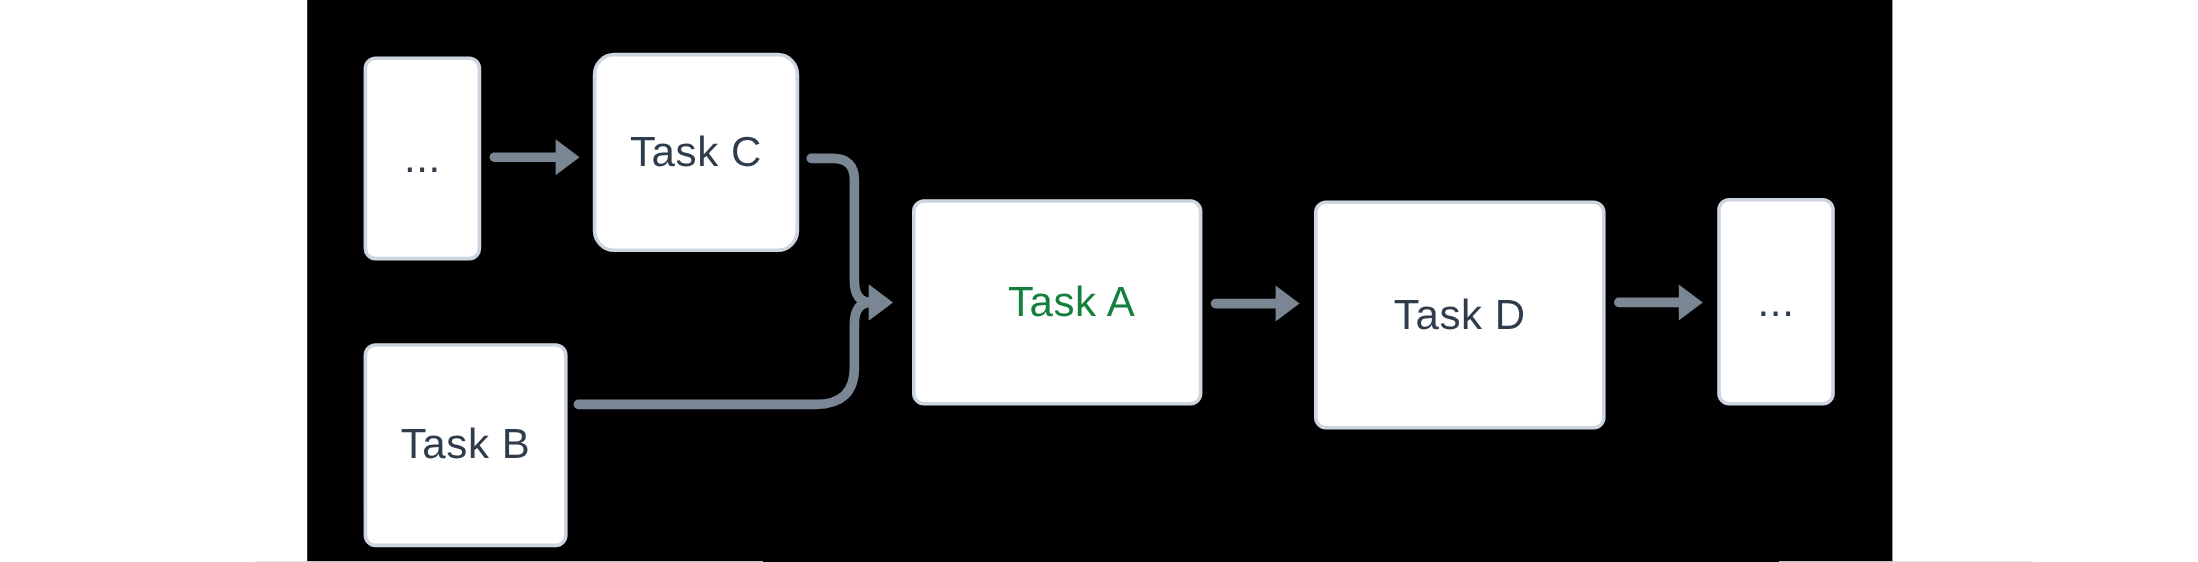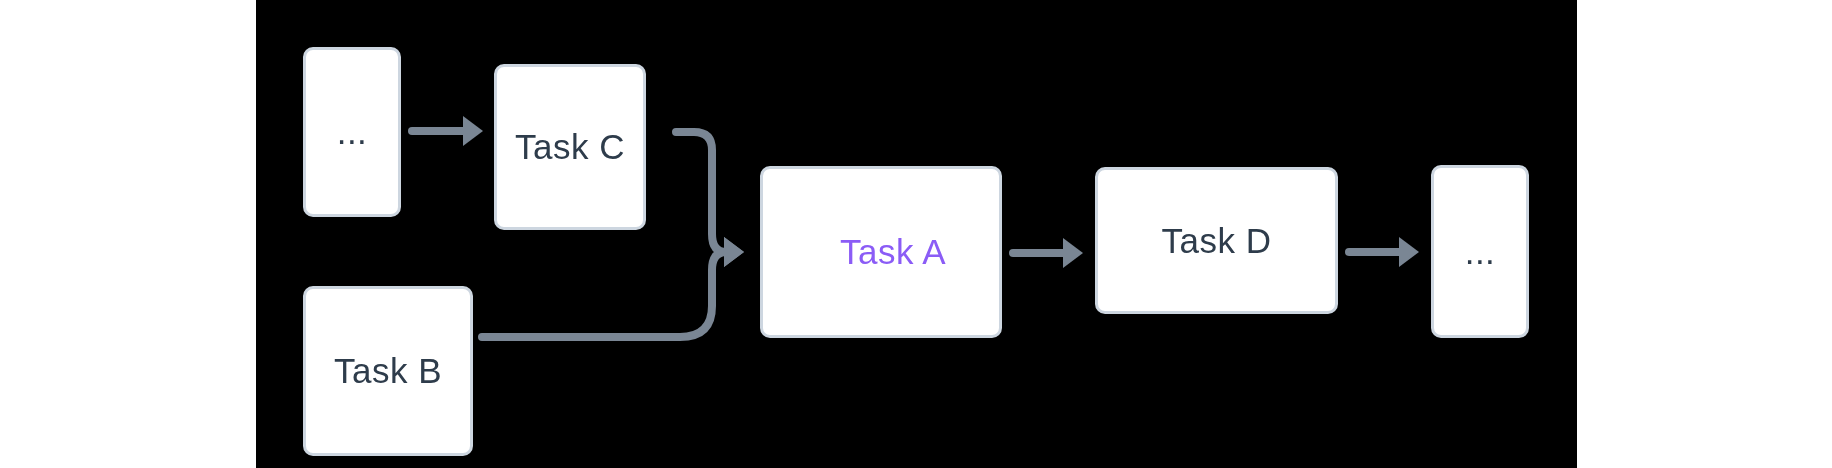--- a/index.html
+++ b/index.html
@@ -58,32 +58,32 @@
       <path d="M 1013 253 L 1064 253" fill="none" stroke="#7a8694" stroke-width="8" stroke-linecap="round" stroke-linejoin="round"></path>
       <polygon points="1083,253 1063,238 1063,268" fill="#7a8694"></polygon>
       <path d="M 1349 252 L 1400 252" fill="none" stroke="#7a8694" stroke-width="8" stroke-linecap="round" stroke-linejoin="round"></path>
       <polygon points="1419,252 1399,237 1399,267" fill="#7a8694"></polygon>
     </svg>
 
   <div class="node" style="left: 303px; top: 47px; width: 98px; height: 170px; background: rgb(255, 255, 255); border-color: rgb(205, 214, 224); color: rgb(46, 60, 75);">
     <span class="node-label">...</span>
   </div>
 
-  <div class="node" style="left: 494px; top: 64px; width: 152px; height: 166px; background: rgb(255, 255, 255); border-color: rgb(205, 214, 224); color: rgb(46, 60, 75);">
+  <div class="node" style="left: 494px; top: 44px; width: 172px; height: 166px; background: rgb(255, 255, 255); border-color: rgb(205, 214, 224); color: rgb(46, 60, 75); border-radius: 18px;">
     <span class="node-label">Task C</span>
   </div>
 
   <div class="node" style="left: 303px; top: 250px; width: 170px; height: 170px; background: rgb(255, 255, 255); border-color: rgb(205, 214, 224); color: rgb(46, 60, 75); margin-top: 36px;">
     <span class="node-label">Task B</span>
   </div>
 
-  <div class="node" style="left: 760px; top: 166px; width: 242px; height: 172px; background: rgb(255, 255, 255); border-color: rgb(205, 214, 224); color: #8b5cf6; padding-left: 24px;">
+  <div class="node" style="left: 760px; top: 166px; width: 242px; height: 172px; background: rgb(255, 255, 255); border-color: rgb(205, 214, 224); color: #15803d; padding-left: 24px;">
     <span class="node-label">Task A</span>
   </div>
 
-  <div class="node" style="left: 1095px; top: 167px; width: 243px; height: 147px; background: rgb(255, 255, 255); border-color: rgb(205, 214, 224); color: rgb(46, 60, 75); text-align: center;">
+  <div class="node" style="left: 1095px; top: 167px; width: 243px; height: 191px; background: rgb(255, 255, 255); border-color: rgb(205, 214, 224); color: rgb(46, 60, 75); text-align: center;">
     <span class="node-label">Task D</span>
   </div>
 
   <div class="node" style="left: 1431px; top: 165px; width: 98px; height: 173px; background: rgb(255, 255, 255); border-color: rgb(205, 214, 224); color: rgb(46, 60, 75);">
     <span class="node-label">...</span>
   </div>
 </div>
 
 </body></html>

